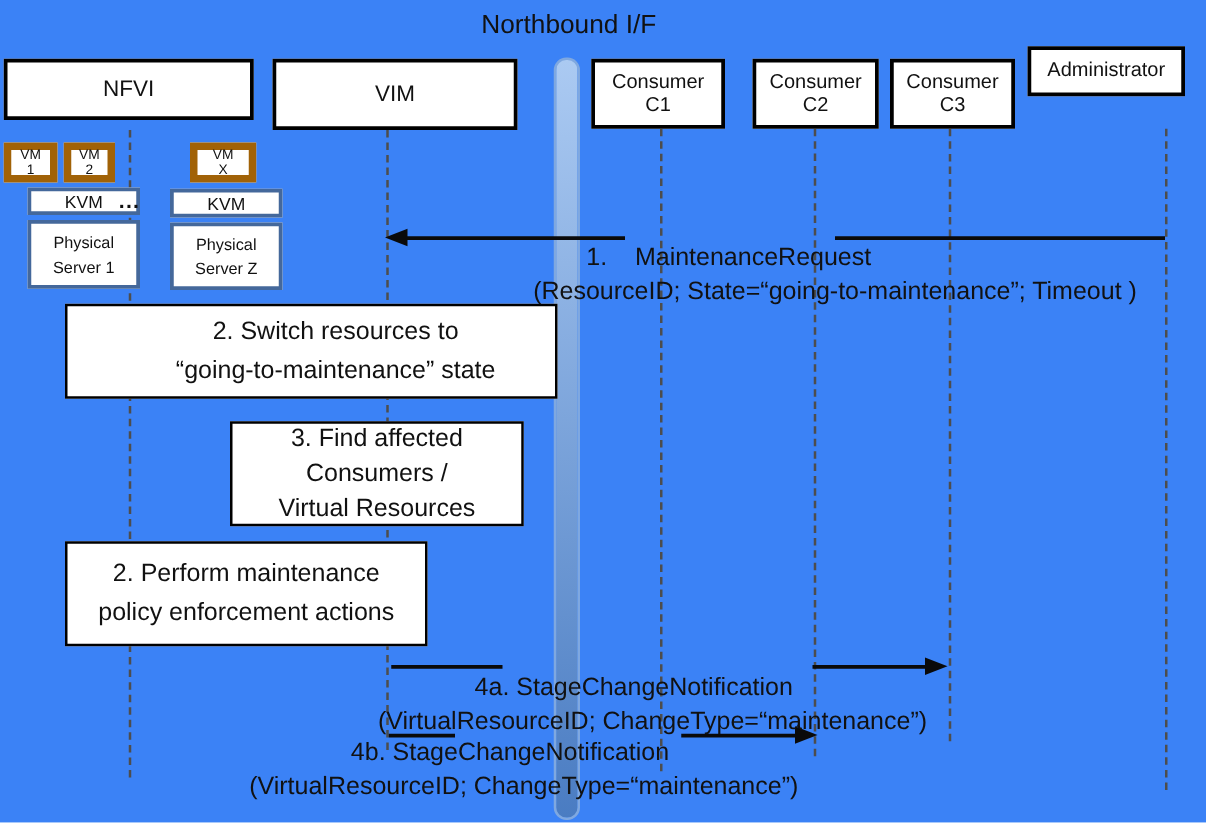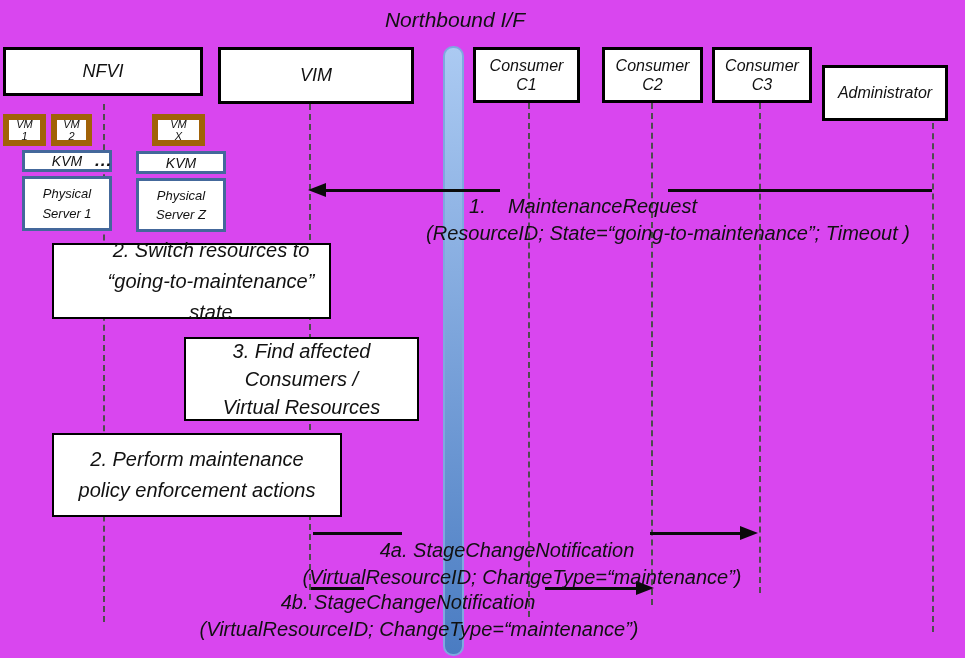--- a/index.html
+++ b/index.html
@@ -1,18 +1,18 @@
 <!DOCTYPE html>
 <html><head>
 <meta charset="utf-8">
 <style>
   html,body{margin:0;padding:0;background:#ffffff;}
   #canvas{
-    position:relative;width:965px;height:658px;background:#d946ef;overflow:hidden;
-    font-family:"Liberation Sans",sans-serif;color:#111;font-style:italic;
+    position:relative;width:965px;height:658px;background:#3b82f6;overflow:hidden;
+    font-family:"Liberation Sans",sans-serif;color:#111;
   }
   
   .actor{
     position:absolute;box-sizing:border-box;background:#fff;border:3px solid #000;
     display:flex;align-items:center;justify-content:center;text-align:center;
     white-space:pre-line;line-height:1.2;z-index:3;
   }
   .actor.big{font-size:18px;}
   .actor.small{font-size:16px;}
   
@@ -88,21 +88,21 @@
 C1</span>
   </div>
   <div class="actor small" style="left:602px;top:47px;width:101px;height:56px;">
     <span>Consumer
 C2</span>
   </div>
   <div class="actor small" style="left:712px;top:47px;width:100px;height:56px;">
     <span>Consumer
 C3</span>
   </div>
-  <div class="actor small" style="left:822px;top:65px;width:126px;height:56px;">
+  <div class="actor small" style="left:822px;top:37px;width:126px;height:40px;">
     <span>Administrator</span>
   </div>
 
   <div class="inner black" style="left:3px;top:114px;width:43px;height:32px;">
     <span>VM
 1</span>
   </div>
   <div class="inner black" style="left:51px;top:114px;width:41px;height:32px;">
     <span>VM
 2</span>
@@ -126,21 +126,21 @@
     <span>Physical
 Server Z</span>
   </div>
 
   <div class="ahead-left" style="left:308px;top:183px;"></div>
   <div class="aline" style="left:324px;top:189px;width:176px;"></div>
   <div class="aline" style="left:668px;top:189px;width:264px;"></div>
   <div class="msg" style="left:583px;top:165px;">1.    MaintenanceRequest</div>
   <div class="msg" style="left:668px;top:192px;">(ResourceID; State=“going-to-maintenance”; Timeout )</div>
 
-  <div class="action" style="left:52px;top:243px;width:279px;height:76px;padding-left:39px;">
+  <div class="action" style="left:52px;top:243px;width:394px;height:76px;padding-left:39px;">
     <span>2. Switch resources to
 “going-to-maintenance” state</span>
   </div>
 
   <div class="action" style="left:184px;top:337px;width:235px;height:84px;line-height:1.4;">
     <span>3. Find affected
 Consumers /
 Virtual Resources</span>
   </div>
 

